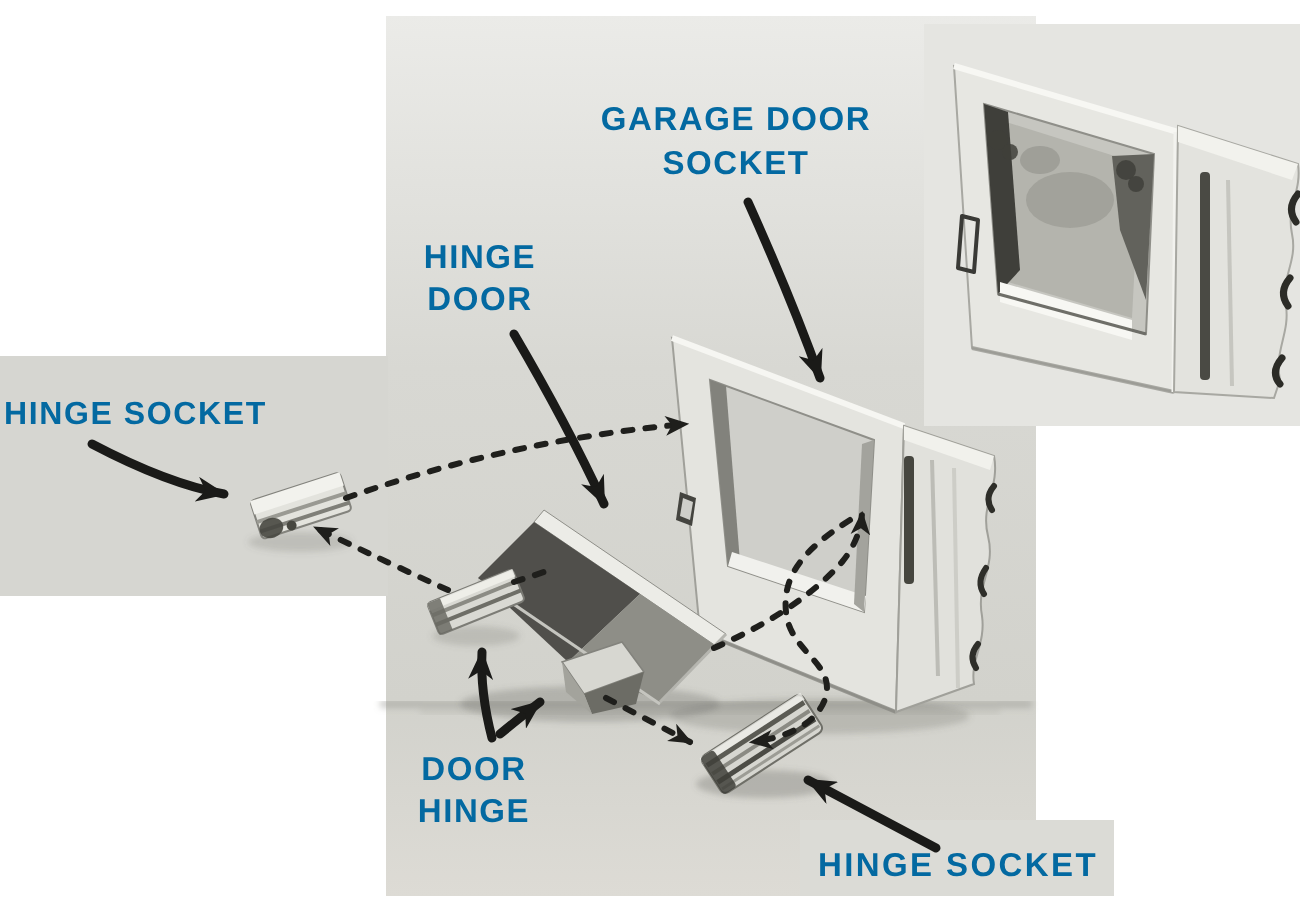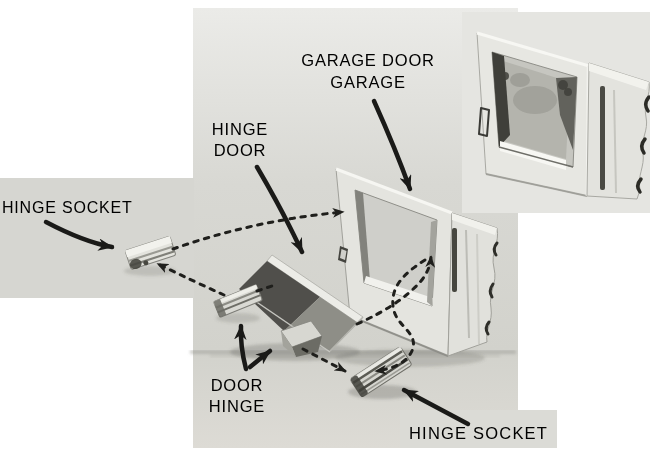--- a/index.html
+++ b/index.html
@@ -1,19 +1,19 @@
 <!DOCTYPE html>
 <html><head>
 <meta charset="utf-8">
 <style>
   html,body{margin:0;padding:0;background:#ffffff;}
   #stage{position:relative;width:650px;height:450px;background:#ffffff;overflow:hidden;
          font-family:"Liberation Sans",sans-serif;}
   #scene{position:absolute;left:0;top:0;}
-  .lbl{position:absolute;font-weight:400;color:#000000;letter-spacing:.8px;
+  .lbl{position:absolute;font-weight:700;color:#0369a1;letter-spacing:.8px;
        white-space:nowrap;line-height:21px;}
   .lbl.center{text-align:center;white-space:normal;}
   .lbl span{display:block;}
 </style>
 </head>
 <body>
 
 <div id="stage">
 
   <svg id="scene" width="650" height="450" viewBox="0 0 650 450">
@@ -160,21 +160,21 @@
       <path d="M246,369 Q240,346 241,326" marker-end="url(#solidArrow)"></path>
       <path d="M250,367 Q261,358 270,351" marker-end="url(#solidArrow)"></path>
       <path d="M468,424 L404,390" marker-end="url(#solidArrow)"></path>
     </g>
   </svg>
 
   <div class="lbl" style="left:2px;top:197px;font-size:16px;">HINGE SOCKET</div>
 
   <div class="lbl center" style="left:288px;top:49px;width:160px;font-size:16.5px;line-height:22px;">
     <span>GARAGE DOOR</span>
-    <span>GARAGE</span>
+    <span>SOCKET</span>
   </div>
 
   <div class="lbl center" style="left:188px;top:119px;width:104px;font-size:16.5px;">
     <span>HINGE</span>
     <span>DOOR</span>
   </div>
 
   <div class="lbl center" style="left:183px;top:375px;width:108px;font-size:16.5px;">
     <span>DOOR</span>
     <span>HINGE</span>

